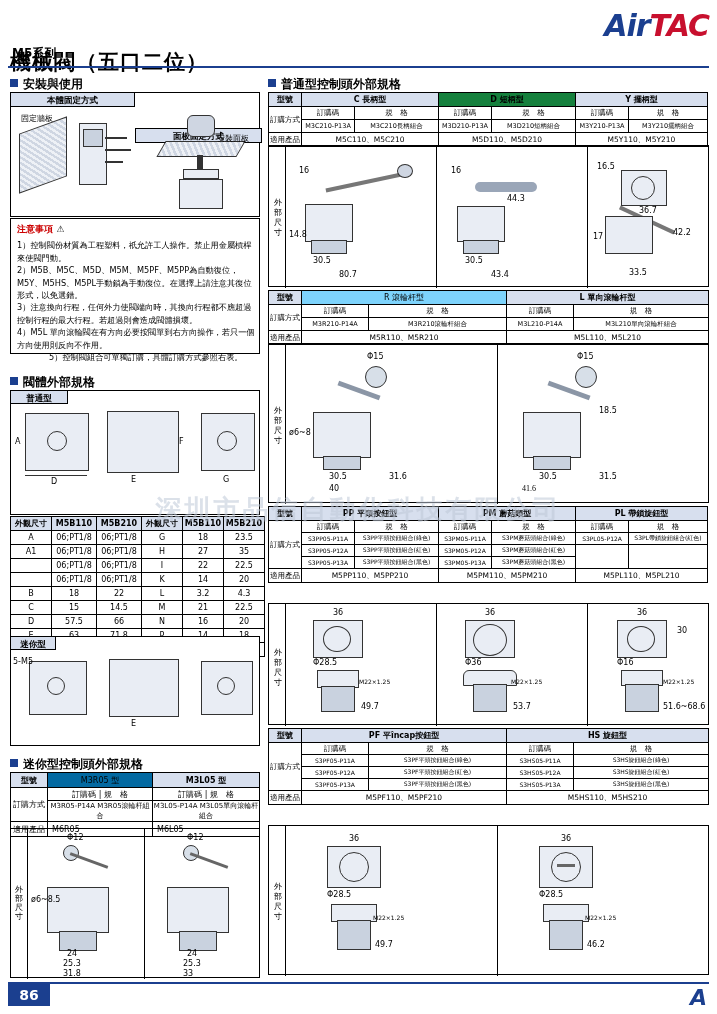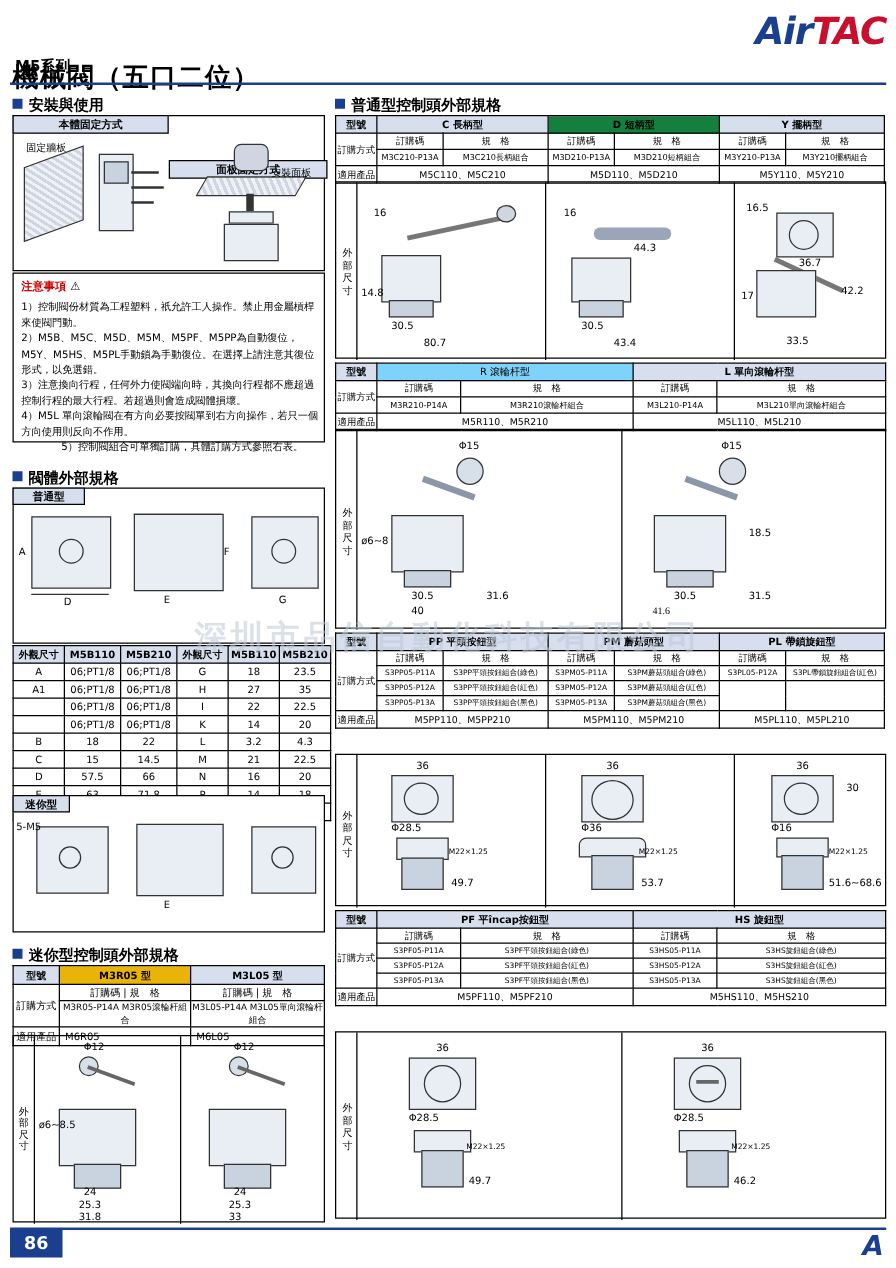--- a/index.html
+++ b/index.html
@@ -207,21 +207,21 @@
     <div class="circ" style="left:206px;top:40px;width:16px;height:16px;"></div>
   </div>
 
   <div class="sec" style="left:10px;top:756px;"><span class="sq"></span><span>迷你型控制頭外部規格</span></div>
 
   <div style="position:absolute;left:10px;top:772px;">
     <table>
       <tbody>
           <tr>
         <td style="width:36px;height:14px;background:#d7dfee;font-weight:bold;">型號</td>
-        <td style="width:104px;background:#eab308;font-weight:bold;">M3R05 型</td>
+        <td style="width:104px;background:#0369a1;font-weight:normal;">M3R05 型</td>
         <td style="width:106px;background:#d7dfee;font-weight:bold;">M3L05 型</td>
       </tr>
       <tr>
         <td rowspan="2" style="width:36px;">訂購方式</td>
         <td colspan="1" style="height:12px;">
           <span>訂購碼</span> |
           <span>規　格</span>
         </td>
         <td>
           <span>訂購碼</span> |
@@ -387,21 +387,21 @@
     <div class="lbl" style="left:20px;top:84px;">ø6~8</div>
     <div class="lbl" style="left:60px;top:128px;">30.5</div>
     <div class="lbl" style="left:120px;top:128px;">31.6</div>
     <div class="lbl" style="left:60px;top:140px;">40</div>
 
     <div class="circ" style="left:306px;top:22px;width:20px;height:20px;background:#d7dfe8;"></div>
     <div class="lbl" style="left:308px;top:8px;">Φ15</div>
     <div class="ln" style="left:278px;top:44px;width:44px;height:5px;transform:rotate(20deg);background:#8b96a6;"></div>
     <div class="body-rect" style="left:254px;top:68px;width:56px;height:44px;"></div>
     <div class="body-rect grey" style="left:264px;top:112px;width:36px;height:12px;"></div>
-    <div class="lbl" style="left:330px;top:62px;margin-top:16px;">18.5</div>
+    <div class="lbl" style="left:330px;top:62px;">18.5</div>
     <div class="lbl" style="left:270px;top:128px;">30.5</div>
     <div class="lbl" style="left:330px;top:128px;">31.5</div>
     <div class="lbl" style="left:253px;top:140px;font-family:Liberation Serif, serif;">41.6</div>
   </div>
 
   <div style="position:absolute;left:268px;top:506px;">
     <table>
       <tbody>
           <tr>
         <td style="width:32px;height:13px;background:#d7dfee;font-weight:bold;">型號</td>

